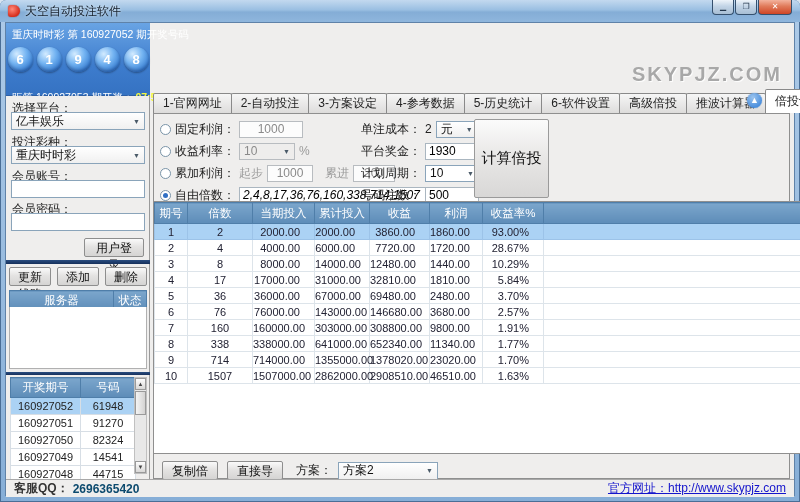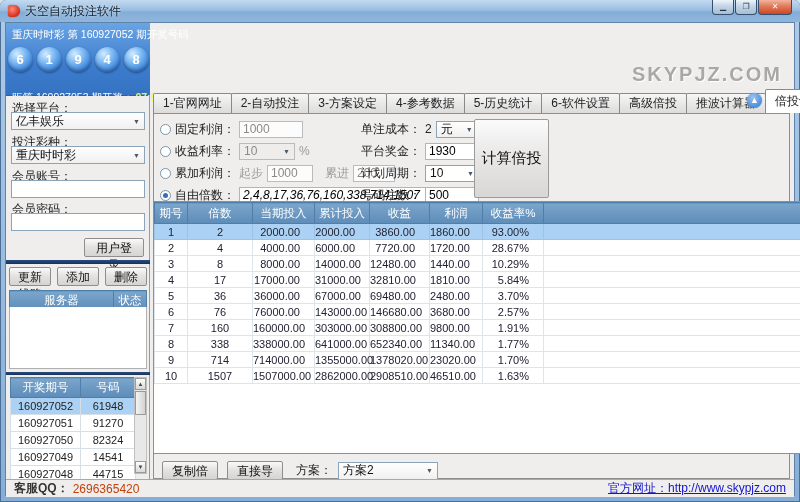--- a/index.html
+++ b/index.html
@@ -57,41 +57,41 @@
   
   .vscroll{position:absolute;right:2px;top:281px;width:13px;height:97px;background:#e8e8e8;border:1px solid #c0c0c0;}
   .vs-btn{position:absolute;left:0;width:11px;height:12px;background:linear-gradient(#fdfdfd,#d9d8d7);
     border:1px solid #9a9a9a;font-size:6px;color:#444;text-align:center;line-height:11px;cursor:pointer;}
   .vs-thumb{position:absolute;left:0;top:13px;width:11px;height:24px;background:linear-gradient(90deg,#f4f4f4,#d4d3d2);
     border:1px solid #9a9a9a;cursor:grab;}
   
   .statusbar{position:absolute;left:0;top:456px;width:788px;height:18px;background:#efeeed;border-top:1px solid #a8a8a8;
     display:flex;align-items:center;padding:4px 8px;font-size:12px;}
   .qq-label{color:#333;font-weight:bold;}
-  .qq-value{color:#c2410c;font-weight:normal;margin-left:4px;}
+  .qq-value{color:#0c4a6e;font-weight:bold;margin-left:4px;}
   .site-link{margin-left:auto;color:#1414cc;text-decoration:underline;font-size:12px;cursor:pointer;}
   
   .main{position:absolute;left:145px;top:0;width:645px;height:456px;}
   .watermark{position:absolute;right:14px;top:40px;font-size:20px;font-weight:bold;color:#a8a8a8;
     letter-spacing:2px;text-shadow:1px 1px 1px #ffffff;}
   .tabbar{position:absolute;left:2px;top:66px;display:flex;align-items:flex-end;height:24px;}
   .tab{height:20px;line-height:19px;padding:0 9px;font-size:12px;color:#222;cursor:pointer;
     background:linear-gradient(#f6f6f6,#dddcdb);border:1px solid #898989;border-bottom:none;
     border-radius:2px 2px 0 0;margin-right:-1px;white-space:nowrap;}
   .tab.active{height:24px;line-height:22px;background:#fff;position:relative;z-index:2;border-radius:2px 2px 0 0;}
   .up-icon{position:absolute;right:34px;top:70px;width:15px;height:15px;border-radius:50%;cursor:pointer;
     background:radial-gradient(circle at 40% 30%,#9cc4ee,#4b8fdd 70%);color:#fff;font-size:9px;line-height:15px;
     text-align:center;box-shadow:0 0 1px #2a62a8;}
   .panel{position:absolute;left:2px;top:90px;width:637px;height:366px;background:#efeeed;border:1px solid #8f8f8f;}
   
   .form-row{position:absolute;height:18px;display:flex;align-items:center;gap:4px;font-size:12px;color:#222;}
   .radio{width:11px;height:11px;border-radius:50%;border:1px solid #7a94a8;background:#fff;position:relative;flex:none;cursor:pointer;}
   .radio.checked::after{content:'';position:absolute;inset:2px;border-radius:50%;background:#2f6fc4;}
   .f-input{height:17px;border:1px solid #aab6c0;background:#fff;font-size:12px;padding:0 3px;font-family:inherit;}
-  .f-input.disabled{color:#8a8a8a;border-color:#b8bcc0;background:#fcfcfc;}
+  .f-input.disabled{color:#8a8a8a;border-color:#b8bcc0;background:#fcfcfc;text-align:center;}
   .combo.disabled{color:#8a8a8a;background:#eeedec;border-color:#b8bcc0;}
   .dim{color:#9a9a9a;}
   .calc-btn{position:absolute;left:320px;top:5px;width:75px;height:79px;font-size:15px;
     background:linear-gradient(#fbfbfb,#e9e8e7 45%,#d8d7d6);border:1px solid #9a9a9a;}
   
   .table-box{position:absolute;left:-1px;top:87px;width:759px;height:253px;background:#fff;border:1px solid #8f8f8f;}
   .main-table{width:100%;table-layout:fixed;}
   .main-table th{padding:2.5px 0;}
   .main-table td{font-size:11px;color:#223;padding:1.5px 0;border:1px solid #dde4ea;border-top:none;text-align:center;}
   .main-table td:nth-child(n+3){text-align:right;padding-right:14px;}

